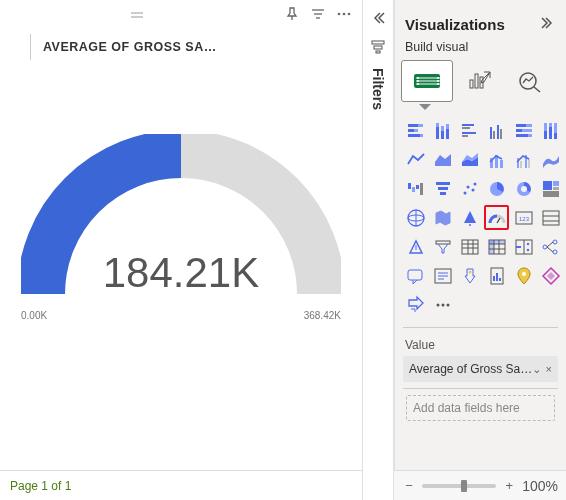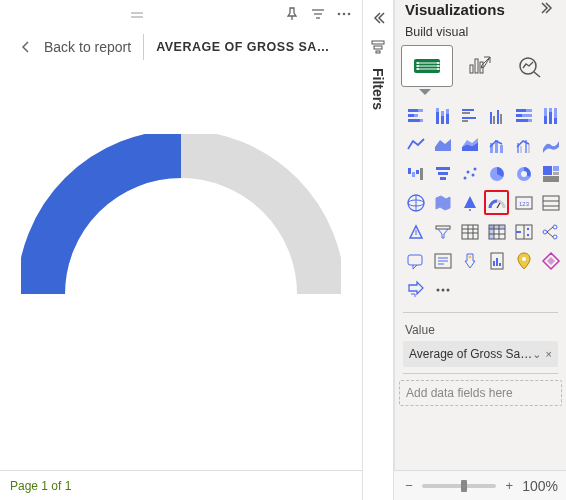--- a/index.html
+++ b/index.html
@@ -77,21 +77,21 @@
     font-size:14px; font-weight:600; color:#333;
   }
   
   .viz-panel {
     position:absolute; left:394px; top:0; width:172px; height:500px;
     background:#f3f2f1;
     display:flex; flex-direction:column;
     border-left:1px solid #e1e1e1;
   }
   .viz-header { display:flex; align-items:center; justify-content:space-between;
-    padding:0 10px 4px 10px; }
+    padding:8px 10px 4px 10px;margin-top:7px; }
   .viz-header h3 { margin:0; font-size:15px; font-weight:700; }
   .viz-sub { padding:2px 10px 6px 10px; font-size:12.5px; color:#333; }
   .mode-row { display:flex; gap:0; padding:0 6px 0 6px; margin-bottom:2px;}
   .mode-btn { width:52px; height:42px; display:flex; align-items:center; justify-content:center;
     border:1px solid transparent; border-radius:3px;}
   .mode-btn.active { border-color:#888; background:#fff; position:relative;}
   .mode-btn svg { width:34px; height:26px; }
   .arrow-row { padding-left:24px; height:8px; }
   .arrow-down {
     width:0;height:0;border-left:6px solid transparent;border-right:6px solid transparent;
@@ -113,21 +113,21 @@
   .sep { height:1px; background:#ccc; margin:6px 8px; }
   .field-label { font-size:12px; color:#555; padding:4px 24px 4px 10px; }
   .field-well {
     margin:0 8px; height:26px; background:#e6e6e6; border-radius:2px;
     display:flex; align-items:center; padding:0 6px; font-size:12px; color:#333;
     justify-content:space-between;
     overflow:hidden; white-space:nowrap;
   }
   .field-well .actions { display:flex; gap:4px; color:#666; font-size:11px; }
   .drop-well {
-    margin:0 4px; height:26px; border:1px dashed #bbb; border-radius:2px;
+    margin:0 11px; height:26px; border:1px dashed #bbb; border-radius:2px;
     display:flex; align-items:center; padding:0 6px; font-size:12px; color:#888;
   }
   
   .zoombar {
     position:absolute; left:394px; bottom:0; width:172px; height:30px;
     background:#f7f7f7; border-top:1px solid #ddd;
     display:flex; align-items:center; padding:0 8px; gap:6px;
   }
   .zoom-track {
     flex:1; height:4px; background:#ccc; position:relative; border-radius:2px;
@@ -163,37 +163,36 @@
     </span>
     <span>
       <svg class="icon" viewBox="0 0 16 16">
           <circle cx="3" cy="8" r="1.3" fill="#666"></circle>
           <circle cx="8" cy="8" r="1.3" fill="#666"></circle>
           <circle cx="13" cy="8" r="1.3" fill="#666"></circle>
         </svg>
     </span>
   </div>
   <div class="backrow">
-    <div class="back">
-      <svg class="icon" viewBox="0 0 16 16">
-          <path d="M10 3 L5 8 L10 13" fill="none" stroke="#666" stroke-width="1.5"></path>
-        </svg>
-      <span>Back to report</span>
-    </div>
     <div class="divider-v"></div>
     <div class="page-title">AVERAGE OF GROSS SAL...</div>
   </div>
 
   <div class="chart">
     <svg class="gauge-wrap" viewBox="0 0 320 170">
 
       <path d="M 20 160 A 140 140 0 0 1 300 160" fill="none" stroke="#dcdcdc" stroke-width="48"></path>
 
       <path d="M 20 160 A 140 140 0 0 1 160 20" fill="none" stroke="#3b66d6" stroke-width="48"></path>
     </svg>
+    <div class="center-val">184.21K</div>
+    <div class="axis-labels">
+      <span>0.00K</span>
+      <span>368.42K</span>
+    </div>
   </div>
 
   <div class="pager">
     <span>Page 1 of 1</span>
   </div>
 </div>
 
 <div class="filters-panel">
   <span>
     <svg class="icon" viewBox="0 0 16 16">

